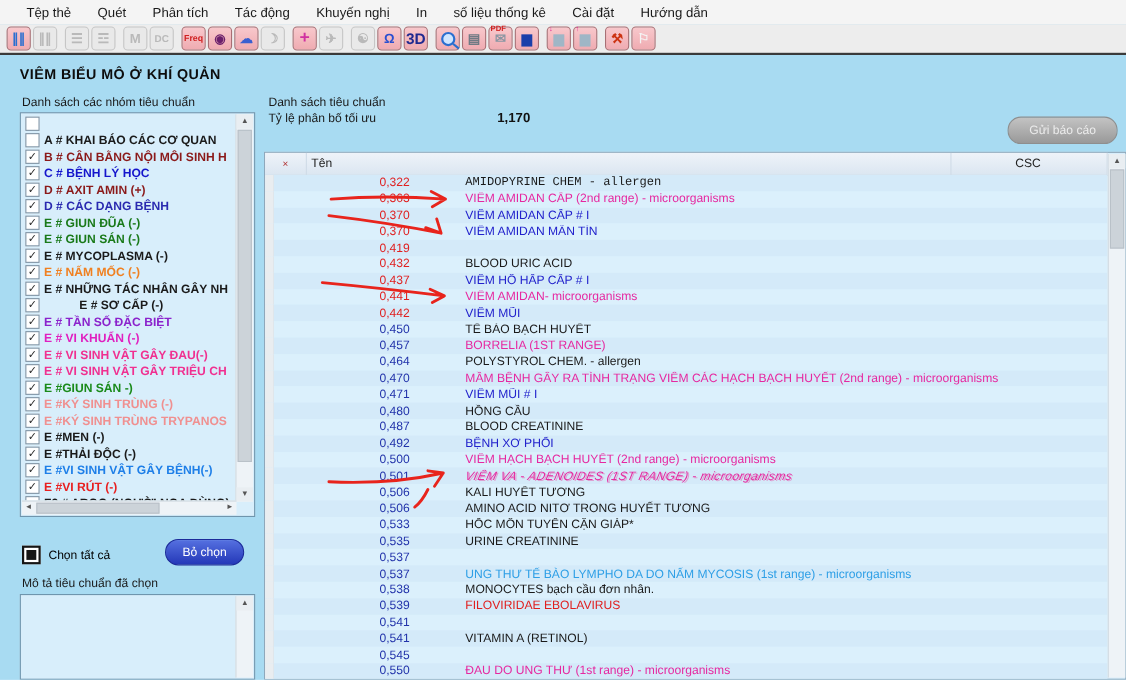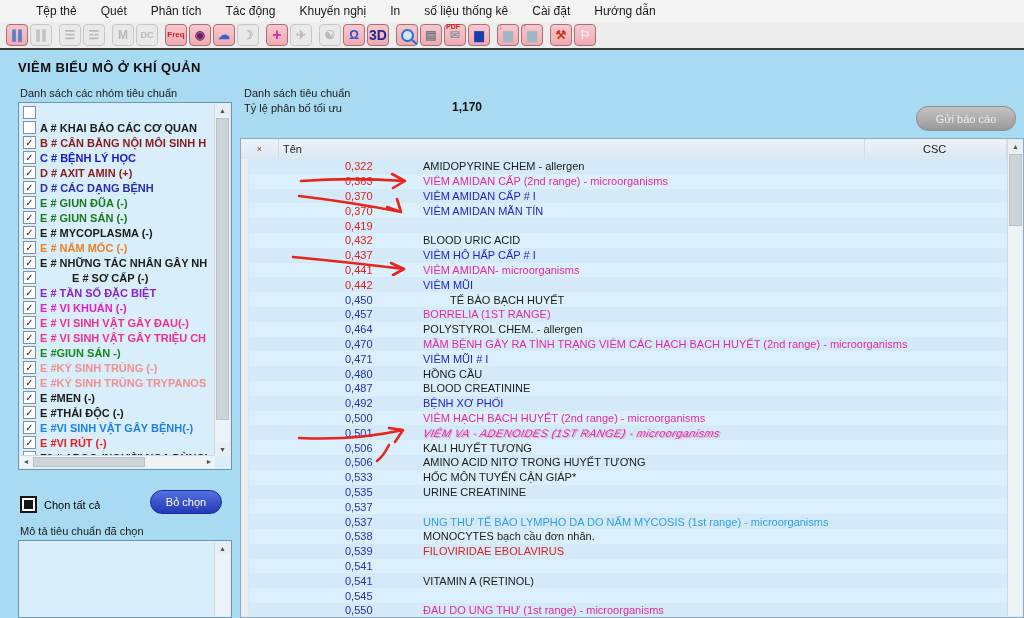--- a/index.html
+++ b/index.html
@@ -1,21 +1,21 @@
 <!DOCTYPE html>
 <html><head>
 <meta charset="utf-8">
 <style>
   html,body{margin:0;padding:0}
   body{width:1024px;height:618px;overflow:hidden;position:relative;
        font-family:"Liberation Sans",sans-serif;background:#a8dbf2;}
 
   
   .menubar{position:absolute;top:0;left:0;right:0;height:22px;background:#f4f4f4;
-           display:flex;align-items:center;padding-left:24px;}
+           display:flex;align-items:center;padding-left:12px;}
   .mi{font-size:12px;color:#1a1a1a;padding:0 12px;cursor:default;white-space:nowrap}
 
   
   .toolbar{position:absolute;top:22px;left:0;right:0;height:26px;background:#ededed;
            display:flex;align-items:center;padding-left:6px;gap:7px;
            border-bottom:2px solid #3a3a3a;box-sizing:border-box;height:28px;}
   .tgroup{display:flex;gap:2px}
   .tool{width:22px;height:22px;border-radius:4px;box-sizing:border-box;position:relative;
         background:linear-gradient(#f8c8cc,#efabb1);border:1px solid #a86f74;
         display:flex;align-items:center;justify-content:center;}
@@ -329,21 +329,21 @@
 <div class="table">
   <div class="thead">
     <div class="th xcol">×</div>
     <div class="th tencol">Tên</div>
     <div class="th csccol">CSC</div>
   </div>
   <div class="rows">
       <div class="trow even">
         <span class="c0"></span>
         <span class="c1" style="color: rgb(224, 32, 32);">0,322</span>
-        <span class="c2" style="color: rgb(26, 26, 26);">AMIDOPYRINE CHEM - allergen</span>
+        <span class="c2" style="color: rgb(26, 26, 26); font-family: Liberation Mono, monospace;">AMIDOPYRINE CHEM - allergen</span>
       </div>
       <div class="trow odd">
         <span class="c0"></span>
         <span class="c1" style="color: rgb(224, 32, 32);">0,363</span>
         <span class="c2" style="color: rgb(230, 40, 160);">VIÊM AMIDAN CẤP  (2nd range) - microorganisms</span>
       </div>
       <div class="trow even">
         <span class="c0"></span>
         <span class="c1" style="color: rgb(224, 32, 32);">0,370</span>
         <span class="c2" style="color: rgb(34, 34, 204);">VIÊM AMIDAN CẤP # I</span>
@@ -374,21 +374,21 @@
         <span class="c2" style="color: rgb(230, 40, 160);">VIÊM AMIDAN- microorganisms</span>
       </div>
       <div class="trow even">
         <span class="c0"></span>
         <span class="c1" style="color: rgb(224, 32, 32);">0,442</span>
         <span class="c2" style="color: rgb(34, 34, 204);">VIÊM MŨI</span>
       </div>
       <div class="trow odd">
         <span class="c0"></span>
         <span class="c1" style="color: rgb(34, 51, 170);">0,450</span>
-        <span class="c2" style="color: rgb(26, 26, 26); margin-left: 27px;">TẾ BÀO BẠCH HUYẾT</span>
+        <span class="c2" style="color: rgb(26, 26, 26);">TẾ BÀO BẠCH HUYẾT</span>
       </div>
       <div class="trow even">
         <span class="c0"></span>
         <span class="c1" style="color: rgb(34, 51, 170);">0,457</span>
         <span class="c2" style="color: rgb(230, 40, 160);">BORRELIA (1ST RANGE)</span>
       </div>
       <div class="trow odd">
         <span class="c0"></span>
         <span class="c1" style="color: rgb(34, 51, 170);">0,464</span>
         <span class="c2" style="color: rgb(26, 26, 26);">POLYSTYROL  CHEM. - allergen</span>

